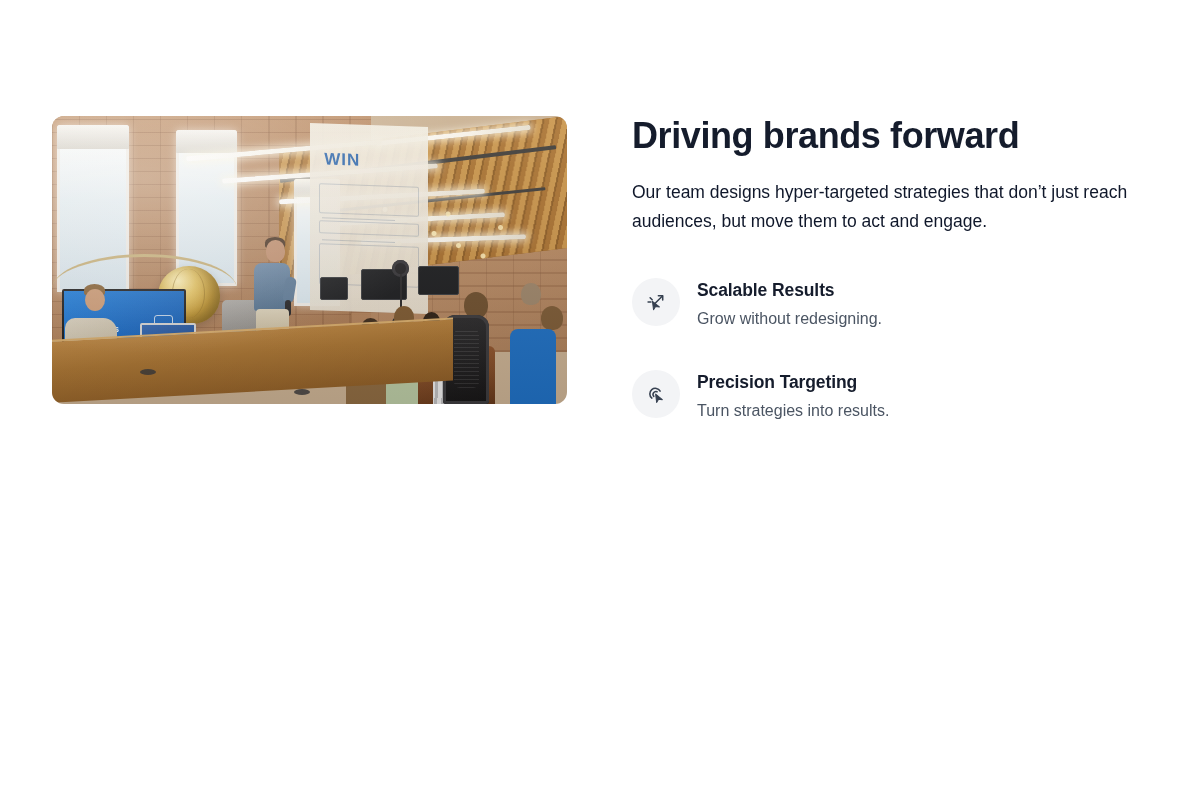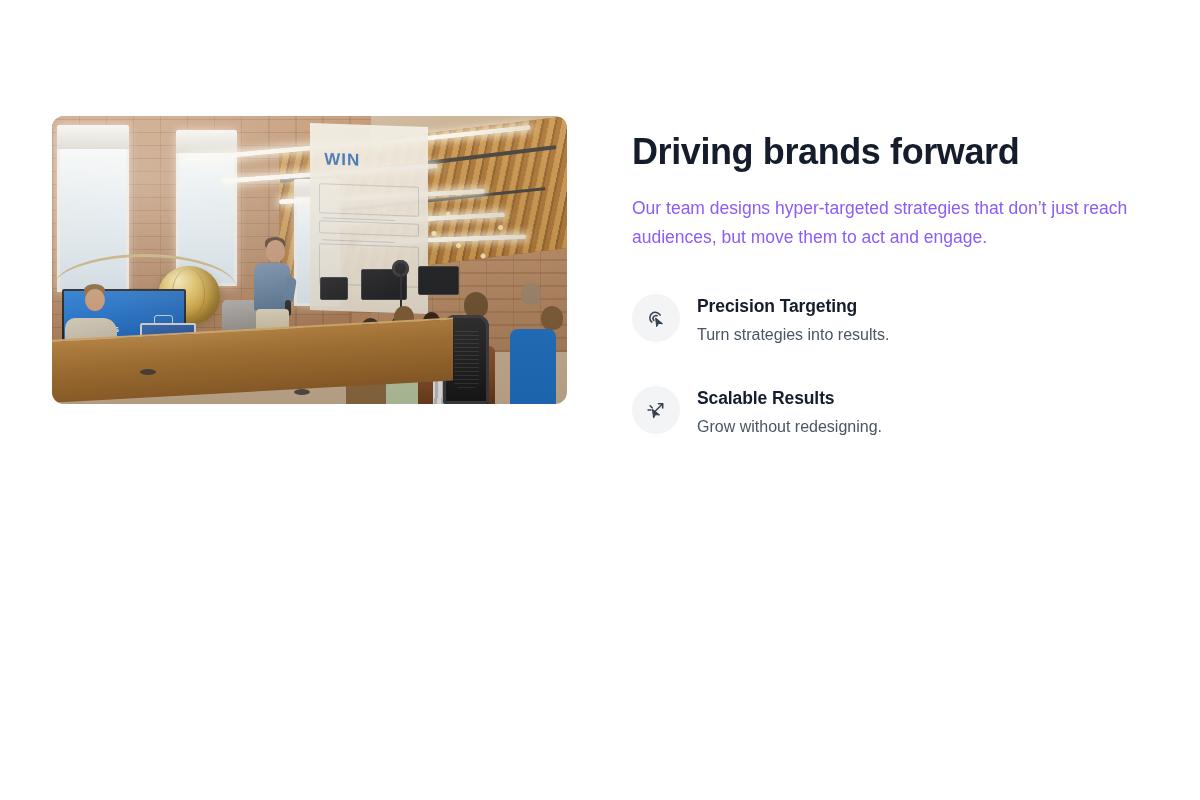--- a/index.html
+++ b/index.html
@@ -473,39 +473,39 @@
     background:
       radial-gradient(ellipse at 18% 22%, rgba(255,255,255,.30), rgba(255,255,255,0) 55%),
       linear-gradient(180deg, rgba(255,240,215,.10), rgba(25,15,5,.12));
     pointer-events: none;
   }
 
   
   .content {
     position: absolute;
     left: 632px;
-    top: 132px;
+    top: 116px;
     width: 520px;
   }
 
   .headline {
     font-size: 36px;
     line-height: 40px;
     font-weight: 700;
     letter-spacing: -0.4px;
     color: #151c2c;
     margin: 0 0 0 0;
     max-width: 500px;
   }
 
   .lede {
     margin-top: 22px;
     font-size: 17.5px;
     line-height: 29px;
-    color: #8b5cf6;
+    color: #0f172a;
     max-width: 516px;
   }
 
   .features {
     margin-top: 42px;
     display: flex;
     flex-direction: column;
     gap: 40px;
   }
 
@@ -652,46 +652,46 @@
 
   <div class="content">
 
     <h1 class="headline">
       <span>Driving brands forward</span><br>
     </h1>
 
     <p class="lede">Our team designs hyper-targeted strategies that don’t just reach audiences, but move them to act and engage.</p>
 
     <div class="features">
-
-      <div class="feature">
-        <span class="feature-icon">
-          <svg width="22" height="22" viewBox="0 0 24 24" fill="none" stroke="#374151" stroke-width="1.7" stroke-linecap="round" stroke-linejoin="round">
-            <path d="M7.5 16.5a6 6 0 1 1 9-7.6"></path>
-            <path d="M9.6 14.6a3.2 3.2 0 0 1 3.6-5.1"></path>
-            <path d="M11.6 12.1l1.1 9.1 2.1-3.6 4.1.6-7.3-6.1z" fill="#374151" stroke="#374151" stroke-width="1.1"></path>
-          </svg>
-        </span>
-        <div class="feature-text">
-          <div class="feature-title">Precision Targeting</div>
-          <div class="feature-desc">Turn strategies into results.</div>
-        </div>
-      </div>
 
       <div class="feature">
         <span class="feature-icon">
           <svg width="22" height="22" viewBox="0 0 24 24" fill="none" stroke="#374151" stroke-width="1.7" stroke-linecap="round" stroke-linejoin="round">
             <path d="M19 5.5L10 14.5"></path>
             <path d="M14.6 5.2h4.7v4.7"></path>
             <path d="M5.6 7.4l2.2 2.2"></path>
             <path d="M3.4 12.1h3.1"></path>
             <path d="M8.1 11.2l1.2 9.3 2.2-3.7 4.2.6-7.6-6.2z" fill="#374151" stroke="#374151" stroke-width="1.1"></path>
           </svg>
         </span>
         <div class="feature-text">
           <div class="feature-title">Scalable Results</div>
           <div class="feature-desc">Grow without redesigning.</div>
         </div>
       </div>
 
+      <div class="feature">
+        <span class="feature-icon">
+          <svg width="22" height="22" viewBox="0 0 24 24" fill="none" stroke="#374151" stroke-width="1.7" stroke-linecap="round" stroke-linejoin="round">
+            <path d="M7.5 16.5a6 6 0 1 1 9-7.6"></path>
+            <path d="M9.6 14.6a3.2 3.2 0 0 1 3.6-5.1"></path>
+            <path d="M11.6 12.1l1.1 9.1 2.1-3.6 4.1.6-7.3-6.1z" fill="#374151" stroke="#374151" stroke-width="1.1"></path>
+          </svg>
+        </span>
+        <div class="feature-text">
+          <div class="feature-title">Precision Targeting</div>
+          <div class="feature-desc">Turn strategies into results.</div>
+        </div>
+      </div>
+
     </div>
   </div>
 </div>
 
 </body></html>

